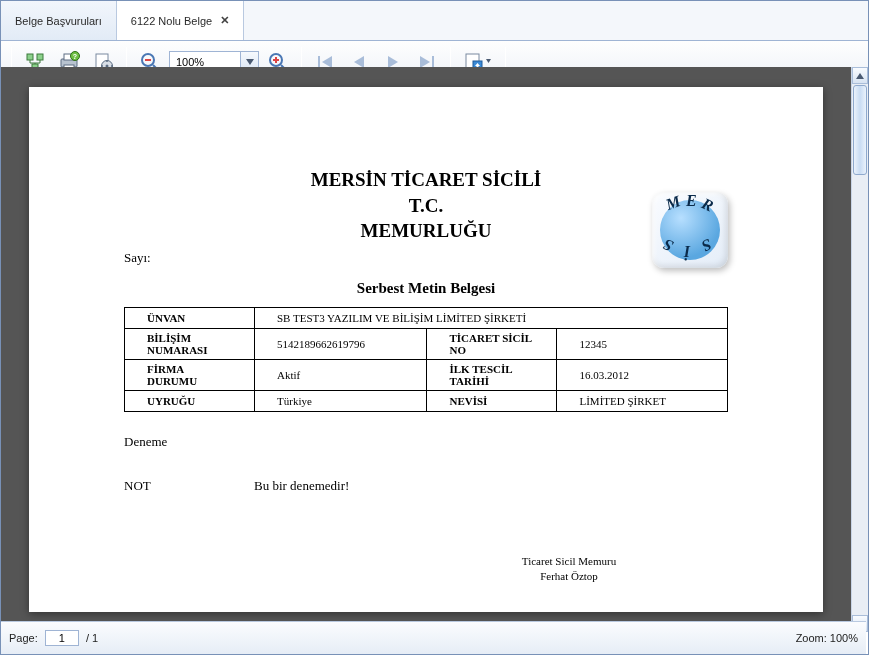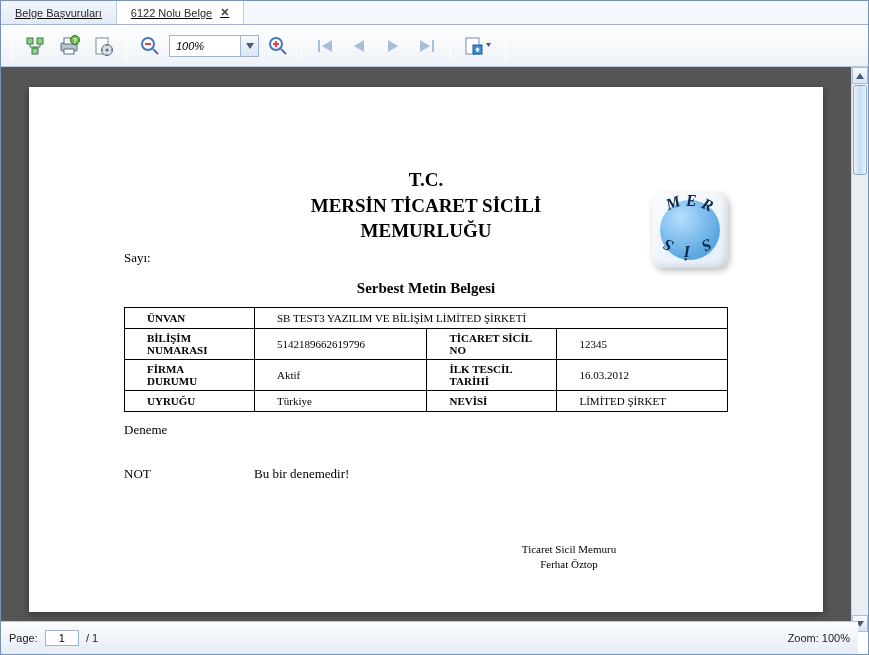--- a/index.html
+++ b/index.html
@@ -11,22 +11,21 @@
     width: 869px;
     height: 655px;
     overflow: hidden;
     border: 1px solid #7891b7;
     position: relative;
   }
   .tabs {
     display: flex;
     background: #f4f7fb;
     border-bottom: 1px solid #9fb4d4;
-    height: 24px;
-    text-decoration: underline;
+    height: 40px;
   }
   .tab {
     padding: 4px 14px;
     border-right: 1px solid #b9c9e0;
     background: linear-gradient(#f2f6fc, #e2ebf6);
     color: #2a2a2a;
     display: flex;
     align-items: center;
     gap: 8px;
     cursor: pointer;
@@ -54,21 +53,21 @@
     display: flex; align-items: center; justify-content: center;
     border-radius: 3px;
     cursor: pointer;
   }
   .zoom-combo {
     display: flex; align-items: center;
     border: 1px solid #9fb4d4;
     height: 22px; background: #fff;
   }
   .zoom-combo input {
-    border: none; width: 70px; padding: 0 6px; font-size: 11px; outline: none; font-style: italic;
+    border: none; width: 70px; padding: 0 6px; font-size: 11px; outline: none;
   }
   .zoom-combo .dd {
     width: 18px; height: 20px;
     background: linear-gradient(#f6f9fd,#dbe6f4);
     border-left: 1px solid #9fb4d4;
     display: flex; align-items: center; justify-content: center;
   }
   .viewer-wrap {
     position: absolute;
     top: 66px; left: 0; right: 0; bottom: 22px;
@@ -102,21 +101,21 @@
     background: linear-gradient(#f8fbff,#d7e3f2);
     border: 1px solid #a9bdd9;
     display: flex; align-items: center; justify-content: center;
   }
   .sb-thumb {
     position: absolute; left: 1px; right: 1px; top: 18px; height: 90px;
     background: linear-gradient(90deg,#eaf2fc,#c9dcf3,#eaf2fc);
     border: 1px solid #8fa9cd; border-radius: 3px;
   }
   .statusbar {
-    position: absolute; left: 0; right: 10px; bottom: 0; height: 22px;
+    position: absolute; left: 0; right: 2px; bottom: 0; height: 22px;
     background: linear-gradient(#fbfcfe,#e6edf6);
     border-top: 1px solid #b9c9e0;
     display: flex; align-items: center;
     padding: 16px 8px; font-size: 11px; color: #222;
     justify-content: space-between;
   }
   .page-input {
     width: 34px; height: 16px; border: 1px solid #9fb4d4;
     text-align: center; font-size: 11px; margin: 0 4px;
   }
@@ -145,21 +144,21 @@
   .subtitle { text-align: center; font-weight: bold; font-size: 15px; margin: 14px 0 10px; }
   table.doc {
     width: 100%; border-collapse: collapse; font-size: 11px;
   }
   table.doc td {
     border: 1px solid #000; padding: 3px 22px; height: 21px;
     vertical-align: middle;
   }
   .label-cell { width: 130px; font-weight: bold; }
   .mid-label { width: 130px; font-weight: bold; }
-  .deneme { margin-top: 10px; font-size: 13px; }
+  .deneme { margin-top: 22px; font-size: 13px; }
   .not-row { display: flex; margin-top: 28px; font-size: 13px; }
   .not-row .k { width: 130px; }
   .sig { text-align: center; margin-top: 60px; margin-left: 340px; width: 210px; font-size: 11px; line-height: 1.35; }
   svg { display: block; }
 </style>
 </head>
 <body>
 
 <div class="tabs">
   <div class="tab">
@@ -275,22 +274,22 @@
             <span style="top:-6px;left:6px;transform:rotate(-20deg)">M</span>
             <span style="top:-8px;left:26px;">E</span>
             <span style="top:-4px;left:42px;transform:rotate(25deg)">R</span>
             <span style="top:36px;left:42px;transform:rotate(155deg)">S</span>
             <span style="top:42px;left:24px;transform:rotate(180deg)">İ</span>
             <span style="top:36px;left:4px;transform:rotate(205deg)">S</span>
           </div>
         </div>
       </div>
       <div class="doc-head">
+        <div>MERSİN TİCARET SİCİLİ</div>
         <div>T.C.</div>
-        <div>MERSİN TİCARET SİCİLİ</div>
         <div>MEMURLUĞU</div>
       </div>
       <div class="sayi">Sayı:</div>
       <div class="subtitle">Serbest Metin Belgesi</div>
 
       <table class="doc">
         <tbody>
             <tr>
           <td class="label-cell">ÜNVAN</td>
           <td colspan="3">SB TEST3 YAZILIM VE BİLİŞİM LİMİTED ŞİRKETİ</td>

